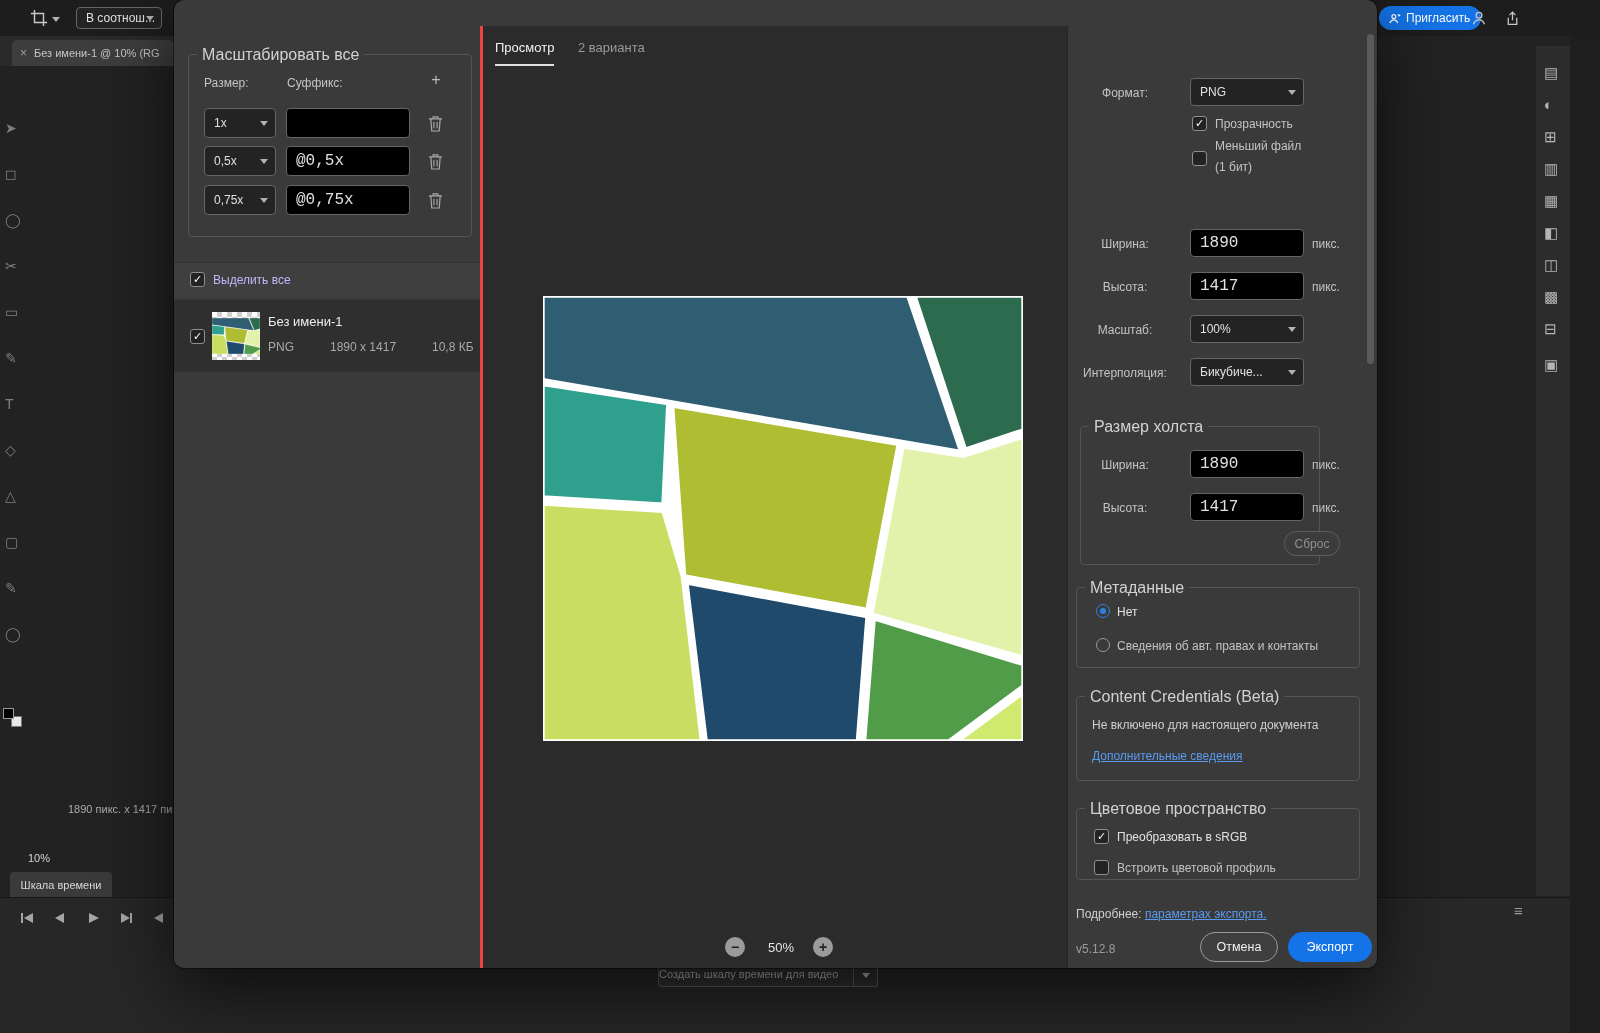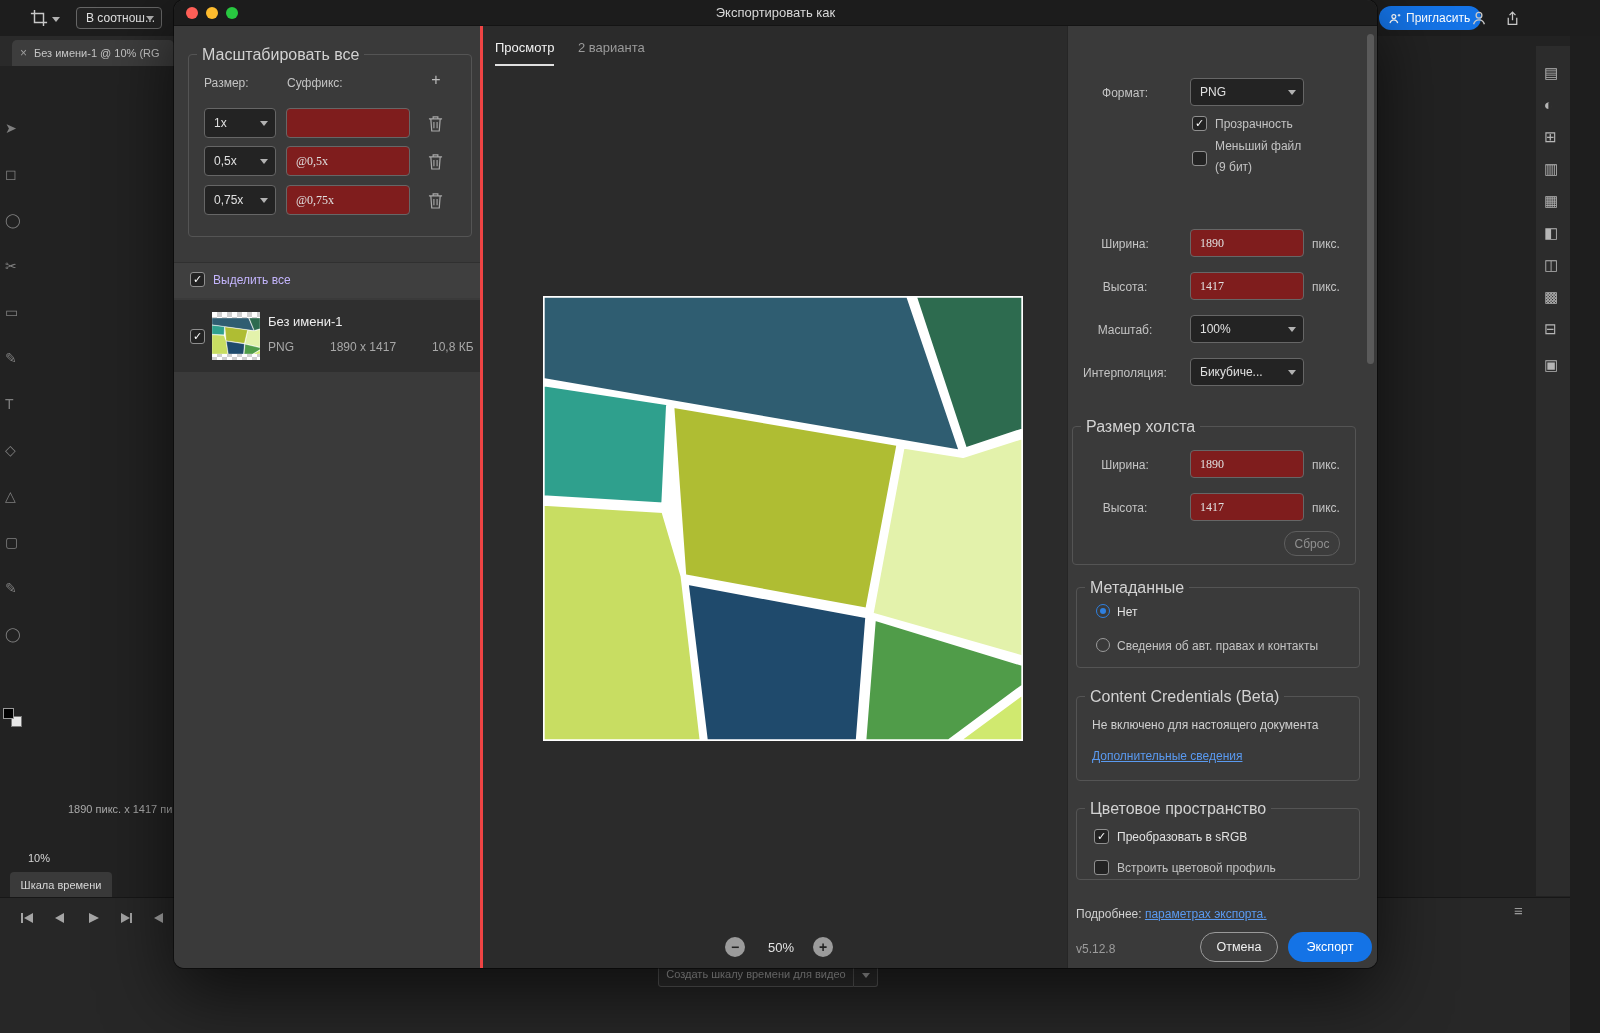--- a/index.html
+++ b/index.html
@@ -20,38 +20,38 @@
   .doctab{position:absolute;left:12px;top:4px;height:26px;width:162px;background:#3d3d3d;border-radius:5px 5px 0 0;display:flex;align-items:center;gap:7px;padding:0 8px;overflow:hidden}
   .doctab .x{color:#9f9f9f;font-size:12px}
   .doctab .dtl{color:#c5c5c5;font-size:11px;white-space:nowrap}
   
   .tool{position:absolute;left:5px;font-size:14px;color:#9f9f9f;opacity:.75}
   
   .ttab{position:absolute;left:10px;top:872px;width:102px;height:25px;background:#3a3a3a;border-radius:4px 4px 0 0;display:flex;align-items:center;justify-content:center;font-size:11px;color:#d8d8d8}
   .tstrip{position:absolute;left:0;top:897px;width:1600px;height:136px;background:#272727;border-top:1px solid #171717}
   .tbtn{position:absolute;top:12px;width:22px;height:16px;display:flex;align-items:center;justify-content:center}
   .tbtn svg{fill:#a5a5a5}
-  .createbtn{position:absolute;left:658px;top:961px;width:196px;height:26px;background:#303030;border:1px solid #5c5c5c;border-radius:3px 0 0 3px;display:flex;align-items:center;justify-content:center;font-size:11px;color:#b3b3b3;white-space:nowrap}
+  .createbtn{position:absolute;left:658px;top:961px;width:196px;height:26px;background:#303030;border:1px solid #5c5c5c;border-radius:3px 0 0 3px;display:flex;align-items:center;justify-content:flex-start;font-size:11px;color:#b3b3b3;white-space:nowrap}
   .createbtn-arrow{position:absolute;left:854px;top:961px;width:24px;height:26px;background:#303030;border:1px solid #5c5c5c;border-left:none;border-radius:0 3px 3px 0}
   
   .dock{position:absolute;left:1536px;top:46px;width:34px;height:850px;background:#2c2c2c}
   .dicon{position:absolute;left:8px;font-size:15px;color:#b5b5b5}
   .edge{position:absolute;left:1570px;top:36px;width:30px;height:997px;background:#1e1e1e}
   
   .dialog{position:absolute;left:174px;top:0;width:1203px;height:968px;background:#3a3a3a;border-radius:10px;overflow:hidden;box-shadow:0 25px 70px rgba(0,0,0,.65),0 0 0 1px rgba(0,0,0,.45)}
   .titlebar{position:absolute;left:0;top:0;width:100%;height:26px;background:#1c1c1c;border-bottom:1px solid #141414}
   .tl{position:absolute;top:7px;width:12px;height:12px;border-radius:6px}
   .title{position:absolute;left:0;top:5px;width:100%;text-align:center;font-size:13px;color:#d8d8d8}
   .pane-left{position:absolute;left:0;top:26px;width:306px;height:942px;background:#3a3a3a}
   .pane-center{position:absolute;left:306px;top:26px;width:588px;height:1033px;background:#2b2b2b;border-left:3px solid #ef4444;border-right:1px solid #262626}
   .pane-right{position:absolute;left:894px;top:26px;width:309px;height:942px;background:#3a3a3a}
   .gbox{position:absolute;border:1px solid #545454;border-radius:4px}
   .legend{position:absolute;top:-8px;left:8px;background:#3a3a3a;padding:0 5px;font-size:16px;color:#d2d2d2;line-height:16px;white-space:nowrap}
   .dd{position:absolute;background:#232323;border:1px solid #666;border-radius:4px;color:#e0e0e0;font-size:12px;display:flex;align-items:center;padding:0 20px 0 9px;white-space:nowrap;overflow:hidden}
-  .inp{position:absolute;background:#7f1d1d;border:1px solid #666;border-radius:4px;color:#e0e0e0;font-size:12px;padding:0 9px;outline:none;font-family:Liberation Serif, serif}
+  .inp{position:absolute;background:#000000;border:1px solid #666;border-radius:4px;color:#e0e0e0;font-size:16px;padding:0 9px;outline:none;font-family:Liberation Mono, monospace}
   .cb{position:absolute;width:15px;height:15px;background:#232323;border:1px solid #8f8f8f;border-radius:3px;color:#fff;font-size:11px;line-height:13px;text-align:center}
   .radio{position:absolute;width:14px;height:14px;border:1.5px solid #9a9a9a;border-radius:50%}
   .radio.sel{border-color:#2f80e0}
   .radio.sel::after{content:"";position:absolute;left:3px;top:3px;width:6px;height:6px;border-radius:50%;background:#2f80e0}
   .plusbtn{position:absolute;width:20px;height:20px;display:flex;align-items:center;justify-content:center;color:#bbb;font-size:16px}
   .trashbtn{position:absolute;width:18px;height:18px;display:flex;align-items:center;justify-content:center}
   .item-row{position:absolute;left:0;width:306px;height:72px;background:#2f2f2f}
   .selrow{position:absolute;left:0;top:236px;width:306px;height:36px;background:#3f3f3f;border-top:1px solid #303030}
   .checker{background-color:#fff;background-image:linear-gradient(45deg,#cfcfcf 25%,transparent 25%,transparent 75%,#cfcfcf 75%),linear-gradient(45deg,#cfcfcf 25%,transparent 25%,transparent 75%,#cfcfcf 75%);background-size:10px 10px;background-position:0 0,5px 5px}
   .thumb{position:absolute;left:38px;top:12px;width:48px;height:48px;overflow:hidden}
@@ -177,26 +177,20 @@
     <span class="dicon" style="top:114px">▥</span>
     <span class="dicon" style="top:146px">▦</span>
     <span class="dicon" style="top:178px">◧</span>
     <span class="dicon" style="top:210px">◫</span>
     <span class="dicon" style="top:242px">▩</span>
     <span class="dicon" style="top:274px">⊟</span>
     <span class="dicon" style="top:310px">▣</span>
   </div>
 
   <div class="dialog">
-    <div class="titlebar">
-      <div class="tl" style="left:12px;background:#ff5f57"></div>
-      <div class="tl" style="left:32px;background:#febc2e"></div>
-      <div class="tl" style="left:52px;background:#28c840"></div>
-      <div class="title">Экспортировать как</div>
-    </div>
 
     <div class="pane-left">
       <div class="gbox" style="left:14px;top:28px;width:284px;height:183px">
         <span class="legend">Масштабировать все</span>
       </div>
       <div class="lbl" style="left:30px;top:50px">Размер:</div>
       <div class="lbl" style="left:113px;top:50px">Суффикс:</div>
       <div class="plusbtn" style="left:252px;top:44px">
         <span>+</span>
       </div>
@@ -298,40 +292,40 @@
       <div class="rl" style="left:0;top:60px">Формат:</div>
       <div class="dd" style="left:122px;top:52px;width:114px;height:28px">
         <span>PNG</span>
         <span class="chev"></span>
       </div>
       <div class="cb" style="left:124px;top:90px">
         <span>✓</span>
       </div>
       <div class="lbl" style="left:147px;top:91px">Прозрачность</div>
       <div class="cb" style="left:124px;top:125px"></div>
-      <div class="lbl" style="left:147px;top:110px;width:90px;white-space:normal;line-height:21px">Меньший файл (9 бит)</div>
+      <div class="lbl" style="left:147px;top:110px;width:90px;white-space:normal;line-height:21px">Меньший файл (1 бит)</div>
 
       <div class="rl" style="left:0;top:211px">Ширина:</div>
       <input class="inp" style="left: 122px; top: 203px; width: 114px; height: 28px;" value="1890">
       <div class="lbl" style="left:244px;top:211px">пикс.</div>
       <div class="rl" style="left:0;top:254px">Высота:</div>
       <input class="inp" style="left: 122px; top: 246px; width: 114px; height: 28px;" value="1417">
       <div class="lbl" style="left:244px;top:254px">пикс.</div>
       <div class="rl" style="left:0;top:297px">Масштаб:</div>
       <div class="dd" style="left:122px;top:289px;width:114px;height:28px">
         <span>100%</span>
         <span class="chev"></span>
       </div>
       <div class="rl" style="left:0;top:340px">Интерполяция:</div>
       <div class="dd" style="left:122px;top:332px;width:114px;height:28px">
         <span>Бикубиче...</span>
         <span class="chev"></span>
       </div>
 
-      <div class="gbox" style="left:4px;top:400px;width:284px;height:139px">
+      <div class="gbox" style="left:12px;top:400px;width:240px;height:139px">
         <span class="legend">Размер холста</span>
       </div>
       <div class="rl" style="left:0;top:432px">Ширина:</div>
       <input class="inp" style="left: 122px; top: 424px; width: 114px; height: 28px;" value="1890">
       <div class="lbl" style="left:244px;top:432px">пикс.</div>
       <div class="rl" style="left:0;top:475px">Высота:</div>
       <input class="inp" style="left: 122px; top: 467px; width: 114px; height: 28px;" value="1417">
       <div class="lbl" style="left:244px;top:475px">пикс.</div>
       <div class="pill" style="left:216px;top:505px;width:56px;height:25px;background:#3c3c3c;border:1px solid #5e5e5e;color:#909090;font-size:12px;border-radius:12px">Сброс</div>
 

